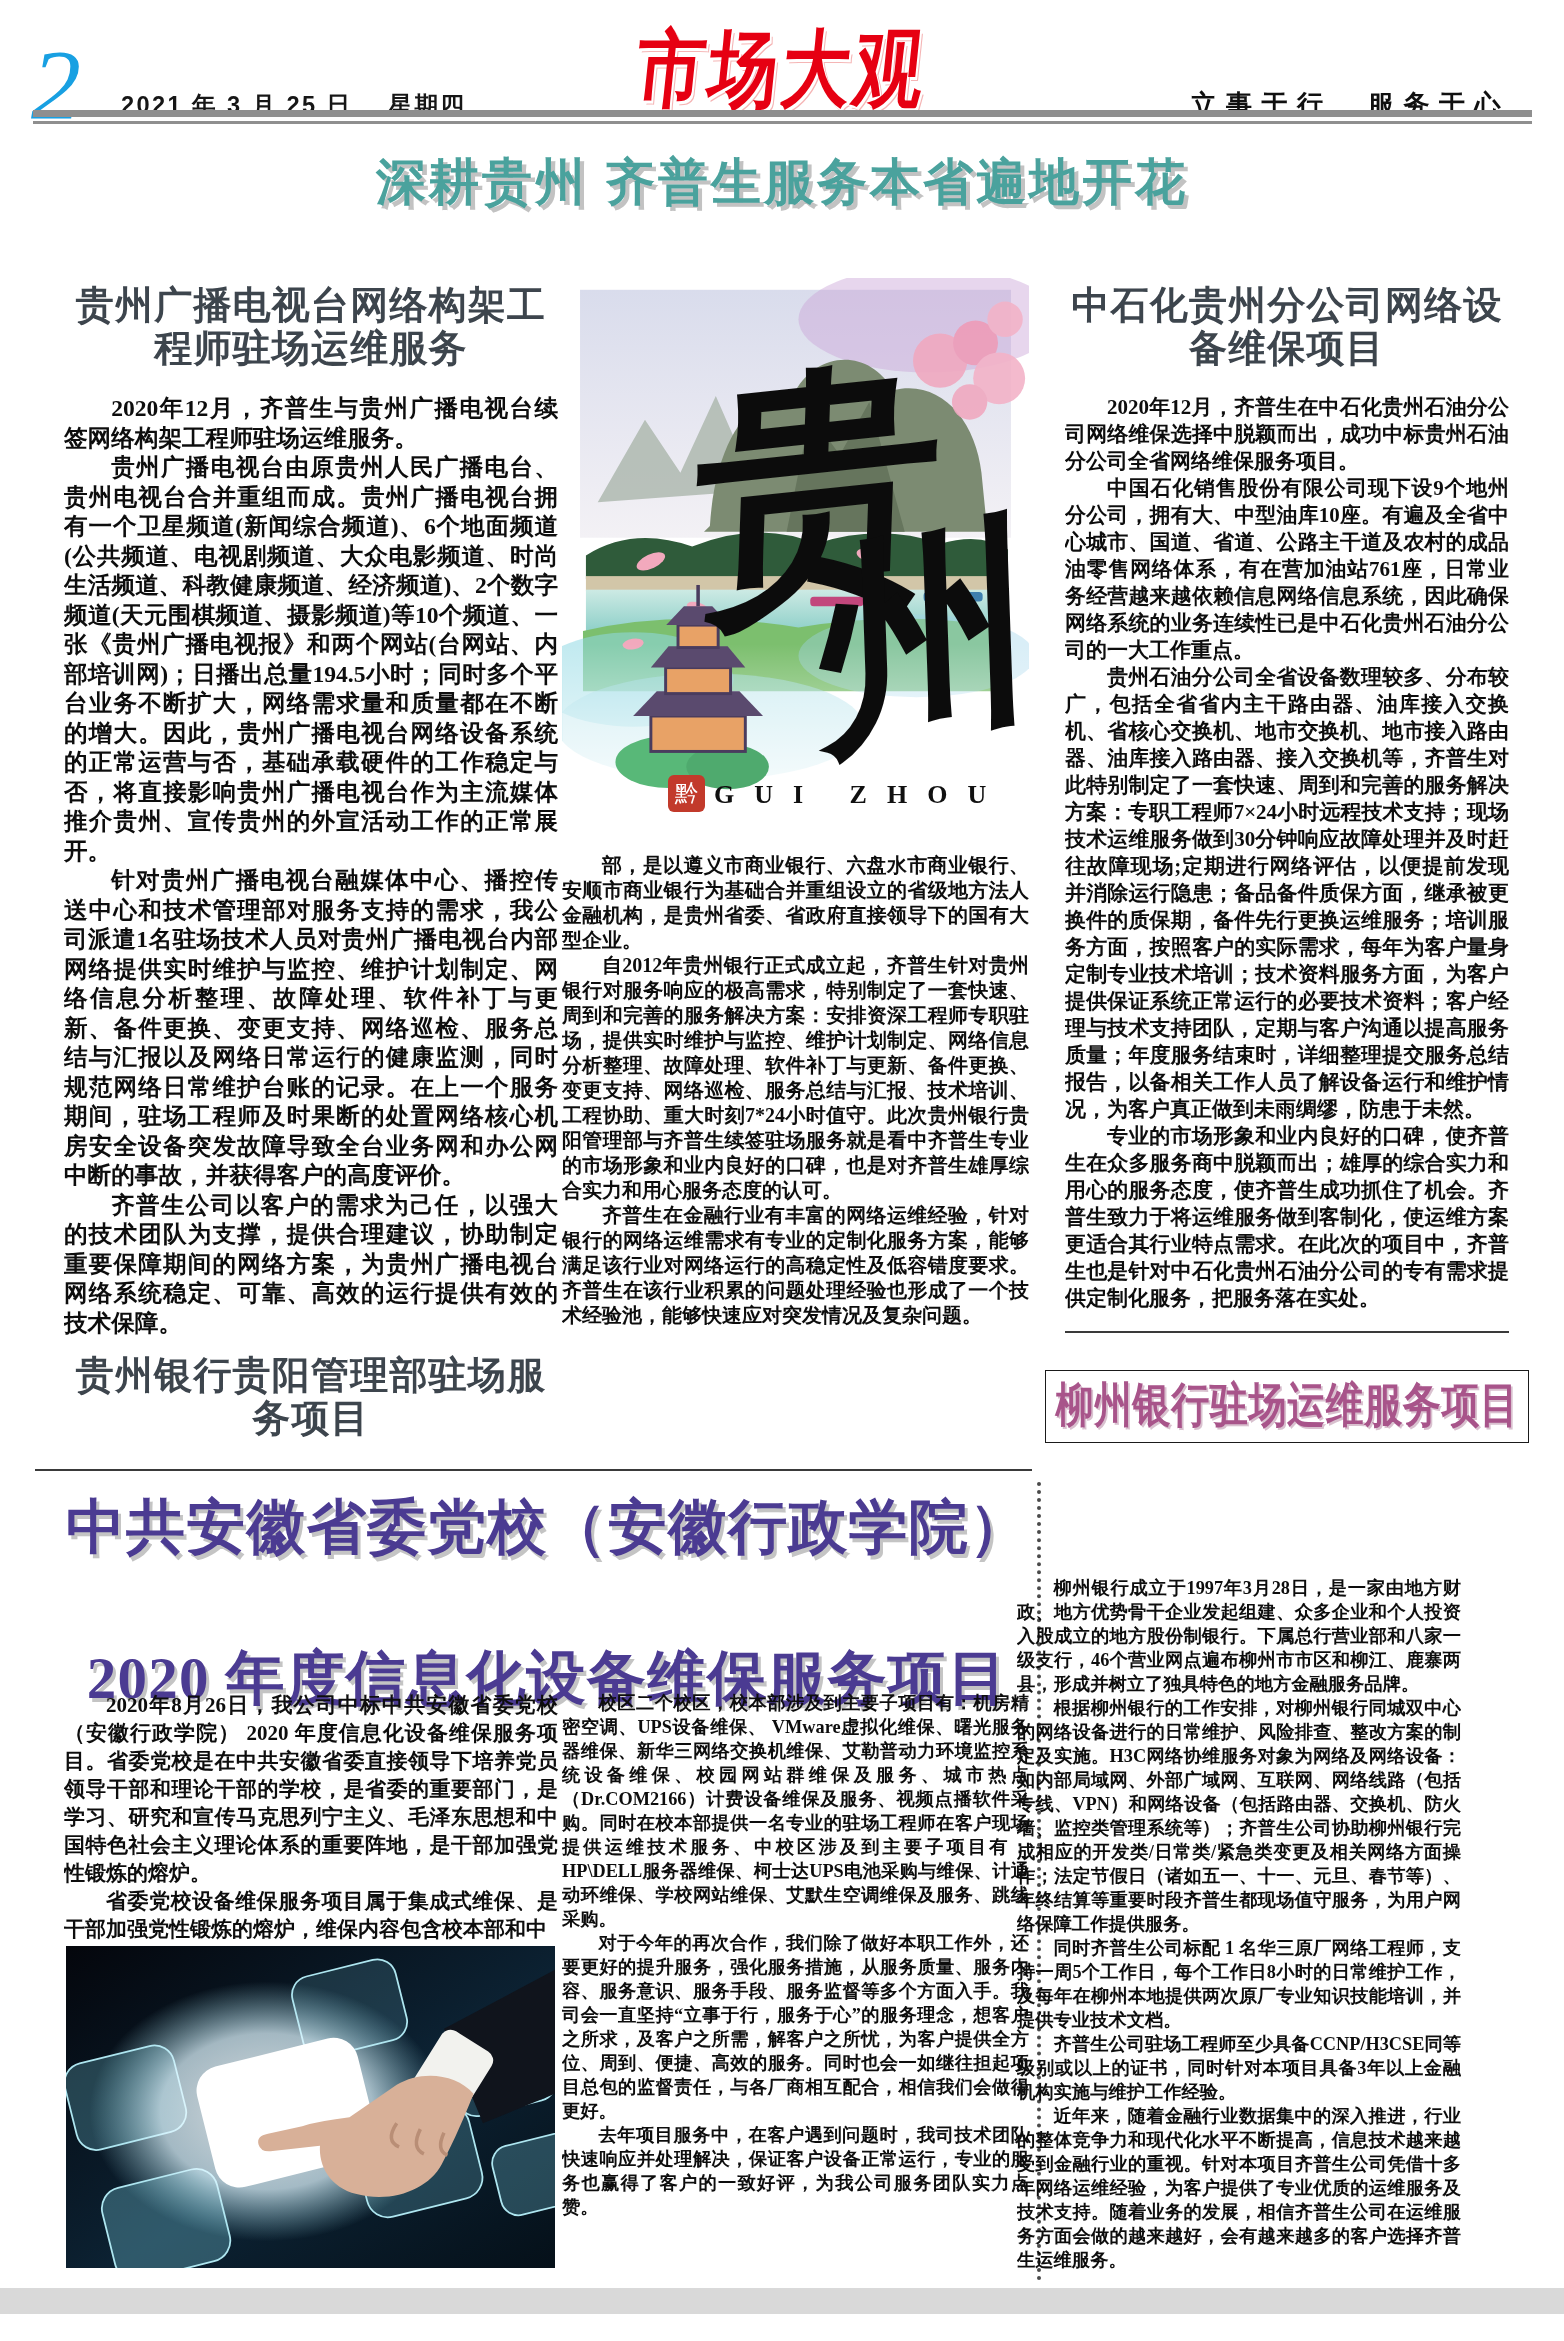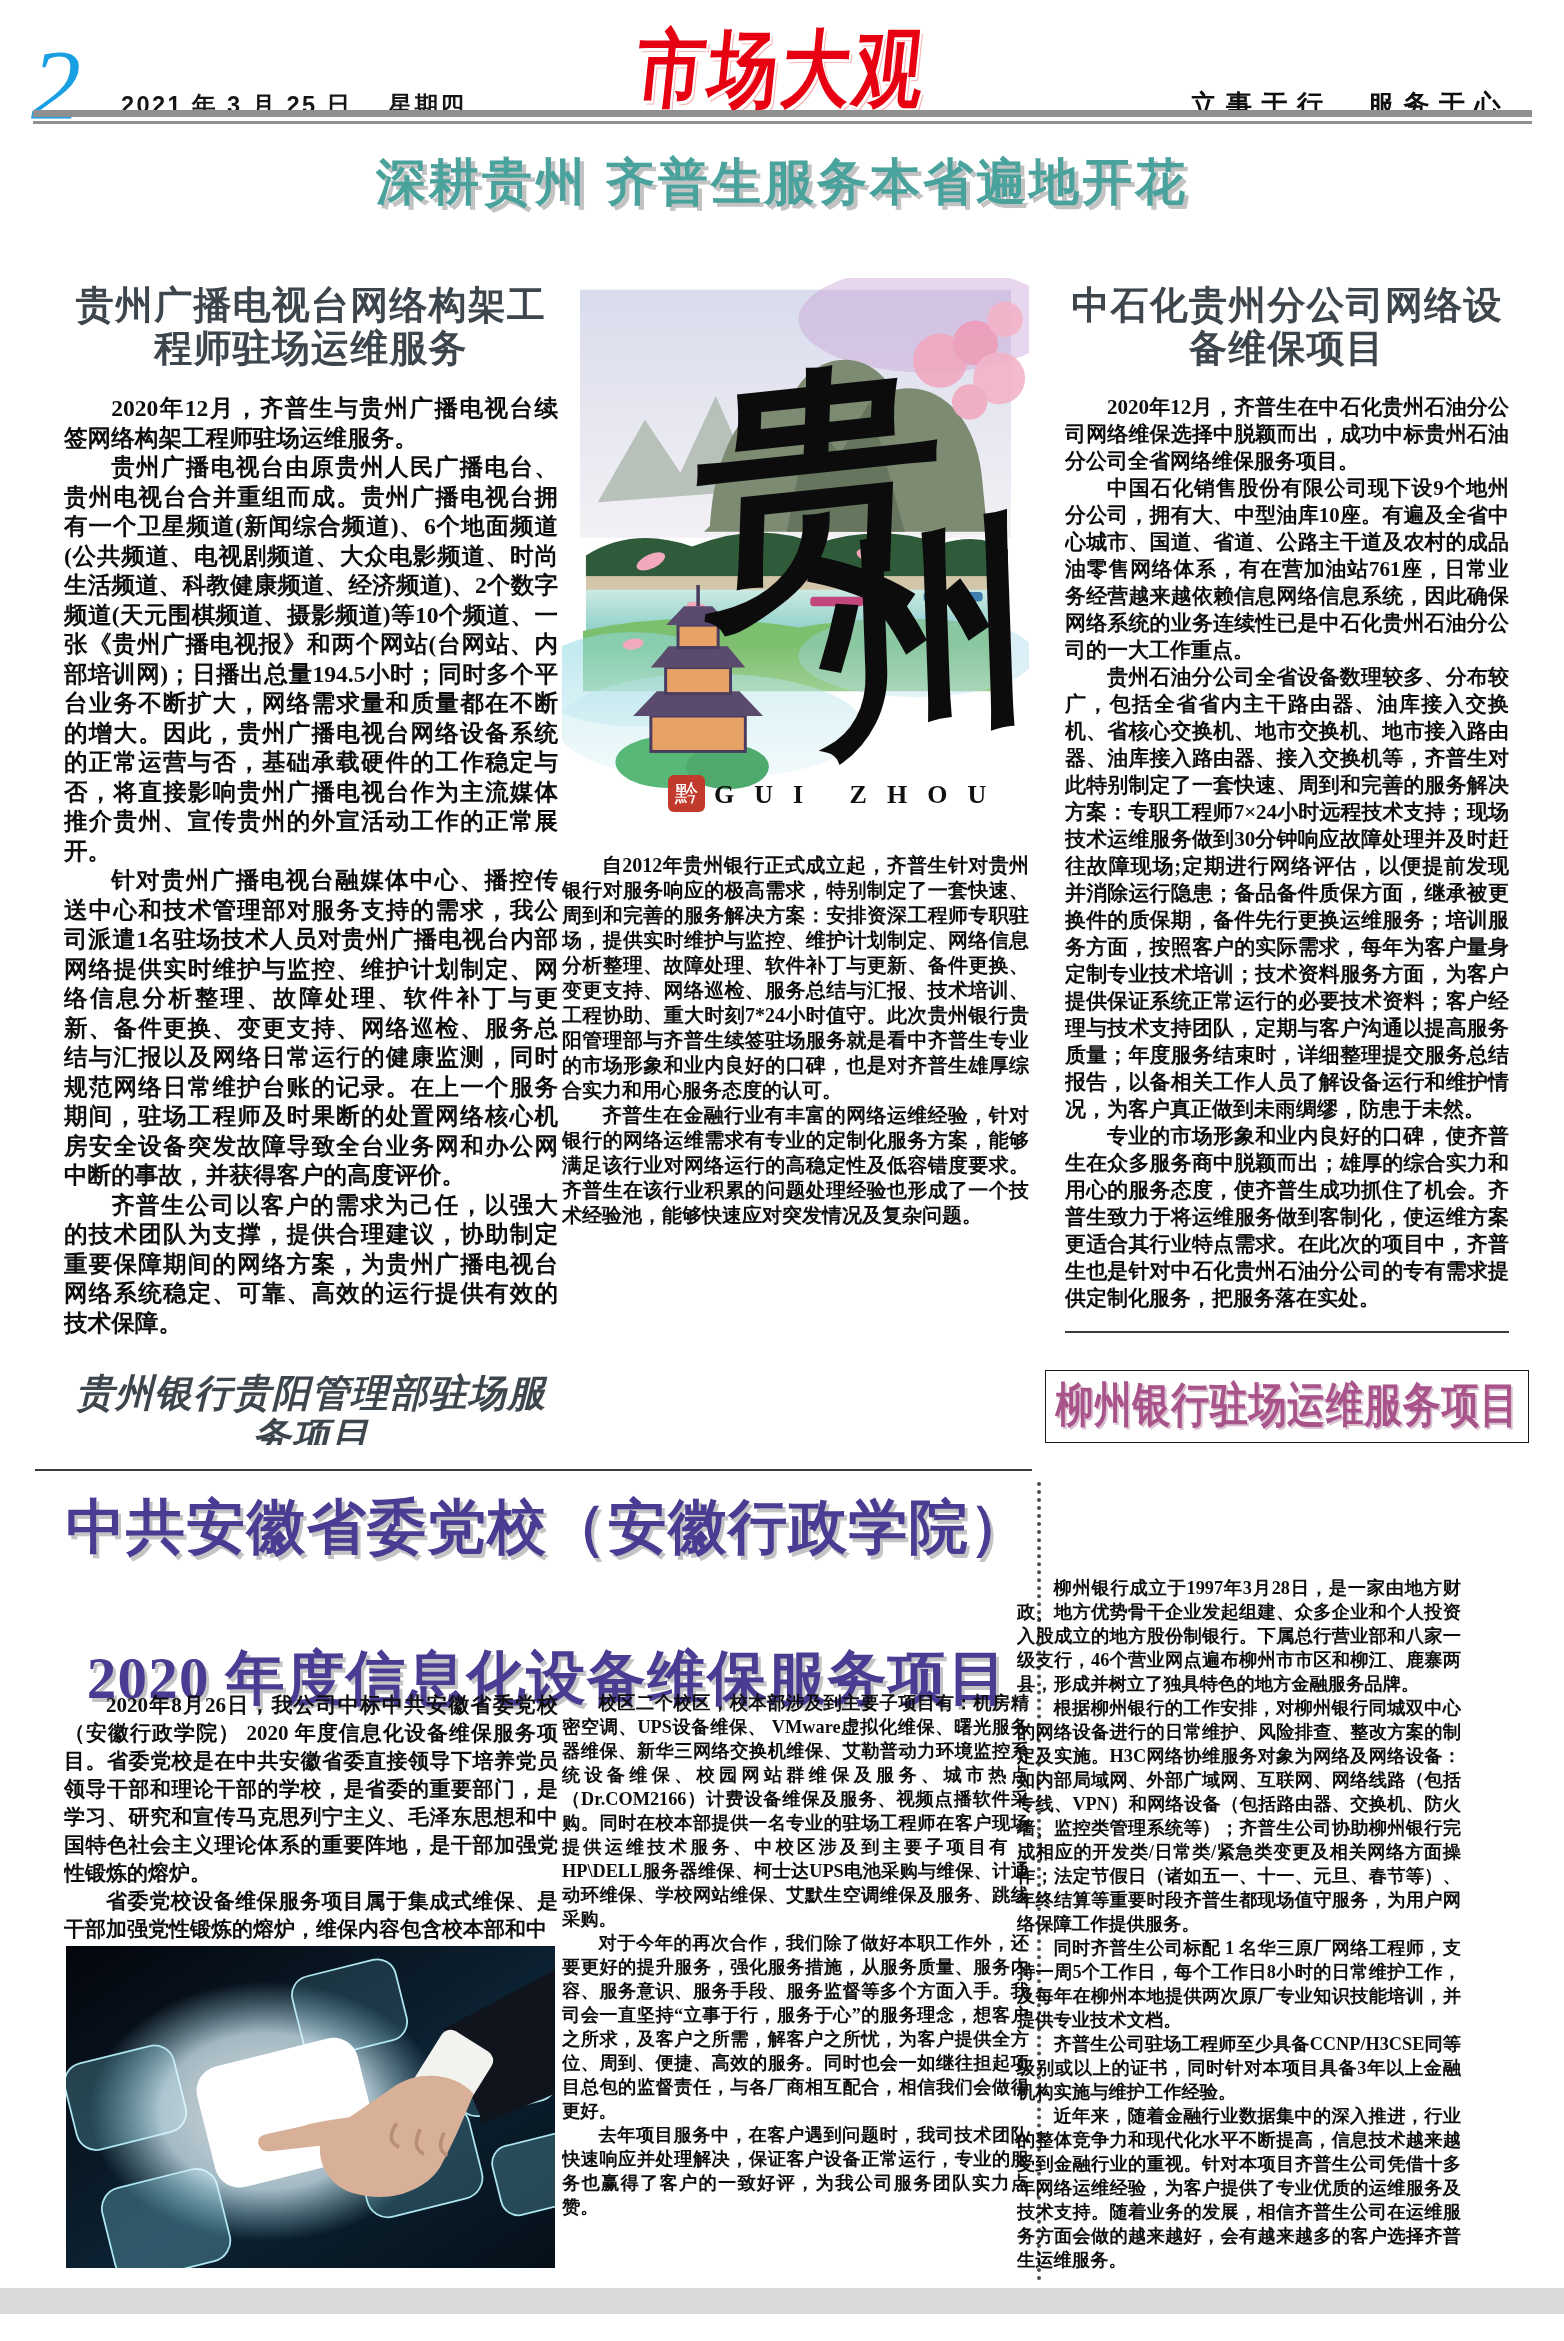--- a/index.html
+++ b/index.html
@@ -27,21 +27,21 @@
                  font-family:"Liberation Sans",sans-serif;
                  text-shadow:4.1px 4.1px 0 #c2c2c2;line-height:1.1;}
 
   
   .col-title{font-family:"Liberation Sans",sans-serif;font-weight:900;color:#3d454d;
              font-size:38px;line-height:1.12;text-align:center;letter-spacing:1.2px;margin:0 0 25px 0;}
   p.pb{margin:0;text-align:justify;text-indent:2em;color:#0d0d0d;font-weight:bold;}
 
   .col-left{left:64px;top:284px;width:494px;height:1161px;overflow:hidden;}
   .col-left p.pb{font-size:23.6px;line-height:29.5px;}
-  .t-gzbank{margin:34px 0 27px 0;font-style:italic;}
+  .t-gzbank{margin:16px 0 27px 0;}
 
   .col-center{left:562px;top:278px;width:467px;height:1189px;overflow:hidden;}
   .col-center p.pb{font-size:20px;line-height:25px;}
 
   .col-right{left:1065px;top:284px;width:444px;height:1045px;overflow:hidden;}
   .col-right p.pb{font-size:21px;line-height:27px;}
 
   
   .img-block{position:relative;width:467px;height:549px;margin-bottom:26px;overflow:hidden;}
   .callig{position:absolute;font-family:"DejaVu Serif",serif;font-weight:900;color:#0c0c0c;line-height:1;}
@@ -163,20 +163,21 @@
           <rect x="196" y="588" width="68" height="38" fill="#e8a266" stroke="#4a3c5e" stroke-width="5"></rect>
           <path d="M176,588 L284,588 L254,556 L206,556 Z" fill="#5a4a6e"></path>
           <line x1="230" y1="556" x2="230" y2="520" stroke="#4a3c5e" stroke-width="6"></line>
         </g>
       </svg>
       <div class="callig c1">贵</div>
       <div class="callig c2">州</div>
       <div class="seal">黔</div>
       <div class="gz-caption">GUI ZHOU</div>
     </div>
+    <p class="pb">部，是以遵义市商业银行、六盘水市商业银行、安顺市商业银行为基础合并重组设立的省级地方法人金融机构，是贵州省委、省政府直接领导下的国有大型企业。</p>
     <p class="pb">自2012年贵州银行正式成立起，齐普生针对贵州银行对服务响应的极高需求，特别制定了一套快速、周到和完善的服务解决方案：安排资深工程师专职驻场，提供实时维护与监控、维护计划制定、网络信息分析整理、故障处理、软件补丁与更新、备件更换、变更支持、网络巡检、服务总结与汇报、技术培训、工程协助、重大时刻7*24小时值守。此次贵州银行贵阳管理部与齐普生续签驻场服务就是看中齐普生专业的市场形象和业内良好的口碑，也是对齐普生雄厚综合实力和用心服务态度的认可。</p>
     <p class="pb">齐普生在金融行业有丰富的网络运维经验，针对银行的网络运维需求有专业的定制化服务方案，能够满足该行业对网络运行的高稳定性及低容错度要求。齐普生在该行业积累的问题处理经验也形成了一个技术经验池，能够快速应对突发情况及复杂问题。</p>
   </div>
 
   <div class="abs col-right">
     <h2 class="col-title">中石化贵州分公司网络设备维保项目</h2>
     <p class="pb">2020年12月，齐普生在中石化贵州石油分公司网络维保选择中脱颖而出，成功中标贵州石油分公司全省网络维保服务项目。</p>
     <p class="pb">中国石化销售股份有限公司现下设9个地州分公司，拥有大、中型油库10座。有遍及全省中心城市、国道、省道、公路主干道及农村的成品油零售网络体系，有在营加油站761座，日常业务经营越来越依赖信息网络信息系统，因此确保网络系统的业务连续性已是中石化贵州石油分公司的一大工作重点。</p>
     <p class="pb">贵州石油分公司全省设备数理较多、分布较广，包括全省省内主干路由器、油库接入交换机、省核心交换机、地市交换机、地市接入路由器、油库接入路由器、接入交换机等，齐普生对此特别制定了一套快速、周到和完善的服务解决方案：专职工程师7×24小时远程技术支持；现场技术运维服务做到30分钟响应故障处理并及时赶往故障现场;定期进行网络评估，以便提前发现并消除运行隐患；备品备件质保方面，继承被更换件的质保期，备件先行更换运维服务；培训服务方面，按照客户的实际需求，每年为客户量身定制专业技术培训；技术资料服务方面，为客户提供保证系统正常运行的必要技术资料；客户经理与技术支持团队，定期与客户沟通以提高服务质量；年度服务结束时，详细整理提交服务总结报告，以备相关工作人员了解设备运行和维护情况，为客户真正做到未雨绸缪，防患于未然。</p>
     <p class="pb">专业的市场形象和业内良好的口碑，使齐普生在众多服务商中脱颖而出；雄厚的综合实力和用心的服务态度，使齐普生成功抓住了机会。齐普生致力于将运维服务做到客制化，使运维方案更适合其行业特点需求。在此次的项目中，齐普生也是针对中石化贵州石油分公司的专有需求提供定制化服务，把服务落在实处。</p>

